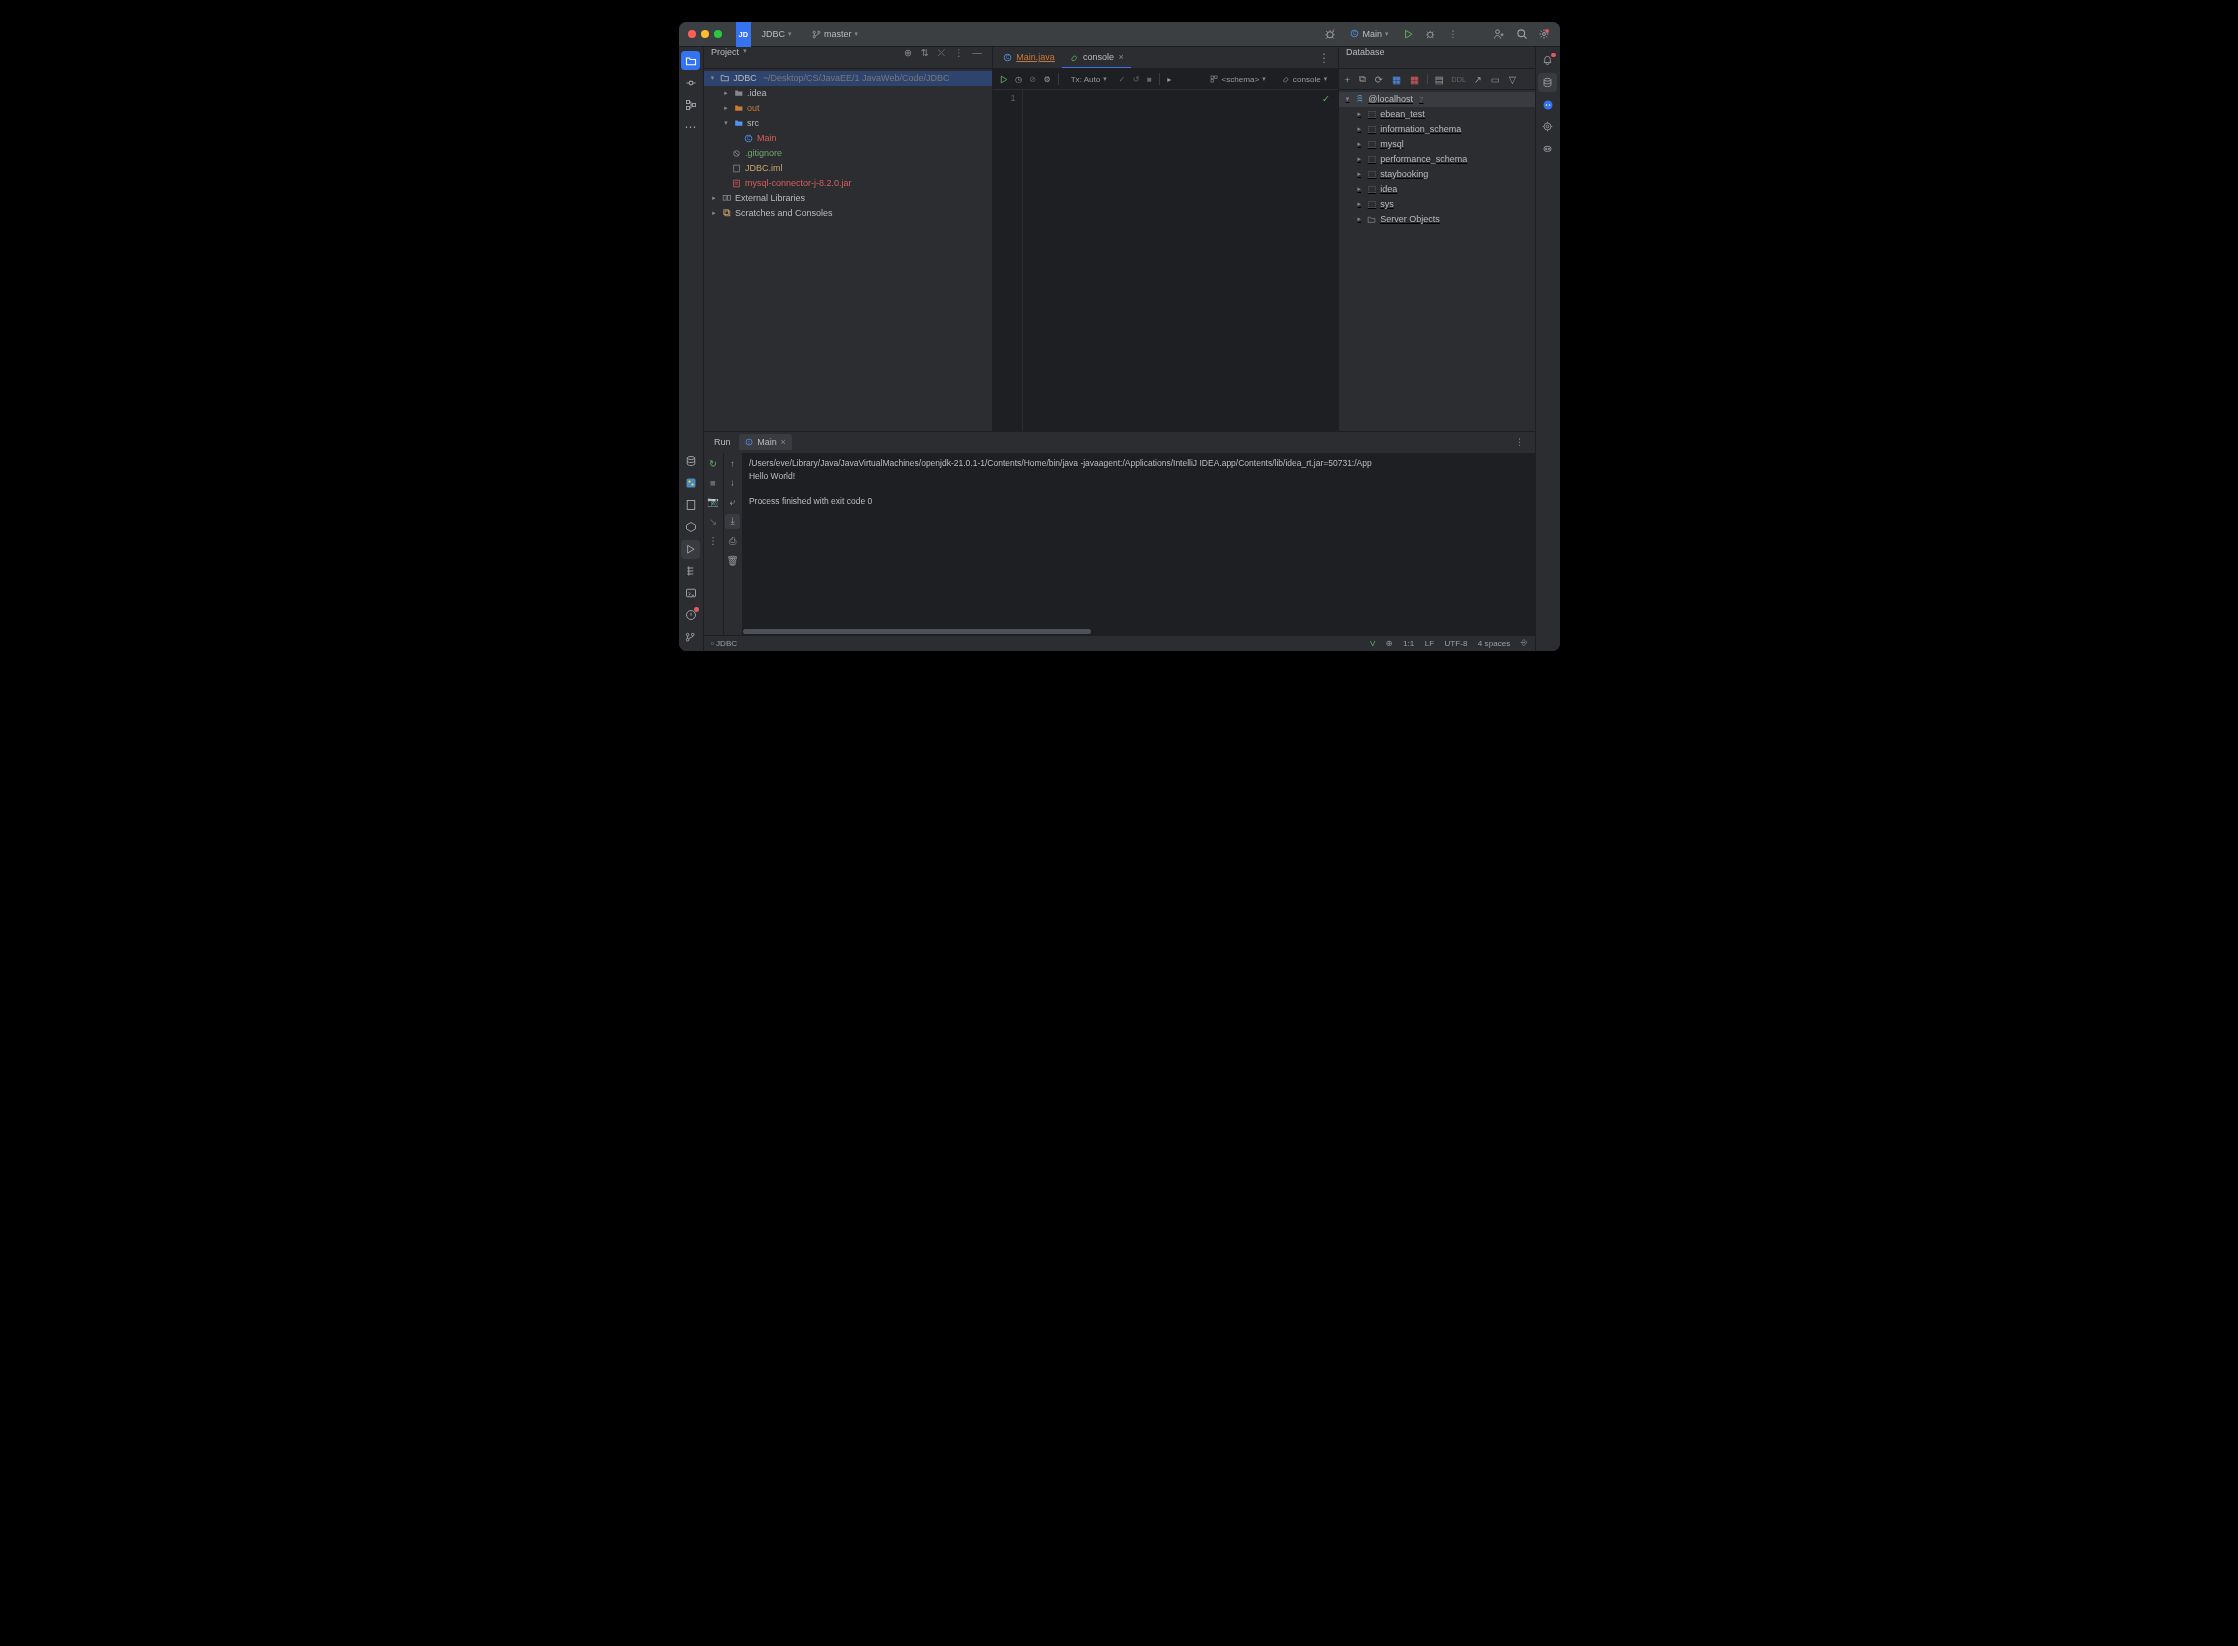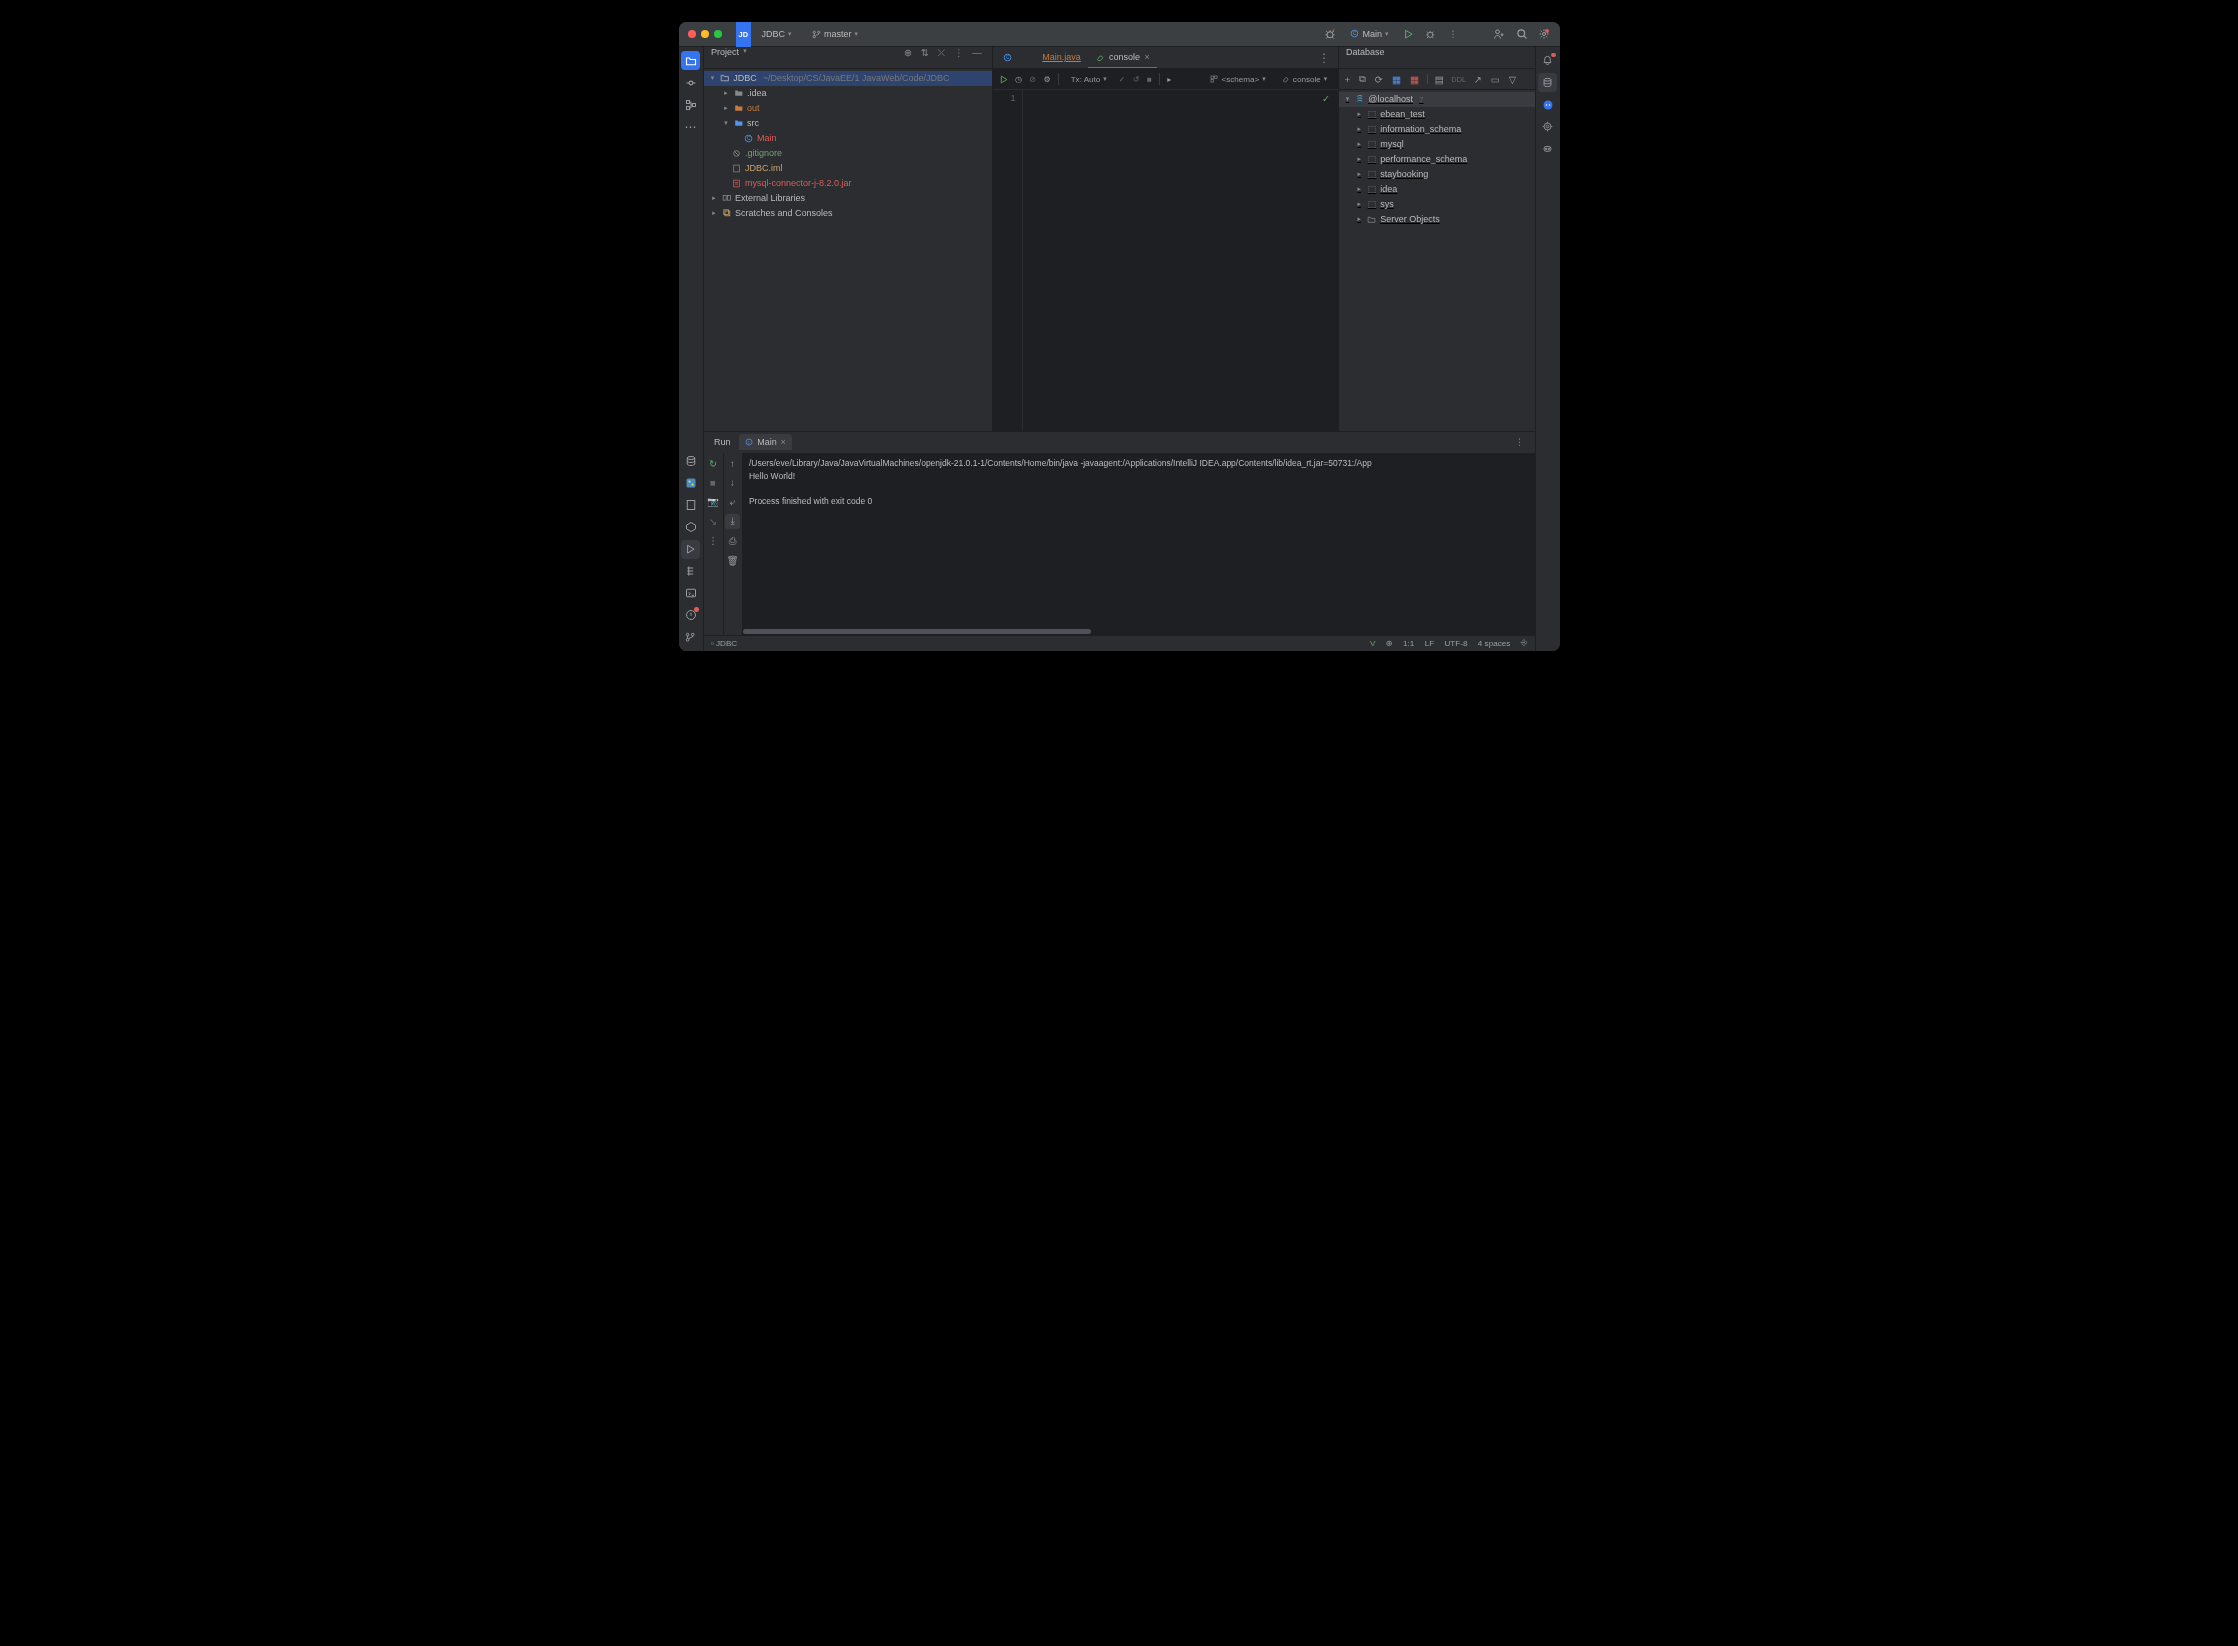--- a/index.html
+++ b/index.html
@@ -366,21 +366,21 @@
           </div>
         </div>
 
         <div class="editor-area">
           <div class="tabs">
             <div class="tab">
               <svg width="9" height="9" viewBox="0 0 16 16" style="font-size:12px">
                   <circle cx="8" cy="8" r="6" fill="none" stroke="#5394ec" stroke-width="1.5"></circle>
                   <text x="8" y="11" text-anchor="middle" font-size="8" fill="#5394ec">C</text>
                 </svg>
-              <span style="color:#c77a3a; text-decoration:underline;margin-left:26px;">Main.java</span>
+              <span style="color:#c77a3a; text-decoration:underline;">Main.java</span>
             </div>
             <div class="tab active">
               <svg width="9" height="9" viewBox="0 0 16 16" fill="none" stroke="#5fad65" stroke-width="1.5">
                   <path d="M3 12c1-4 3-6 6-7l3 3c-1 3-3 5-7 6z"></path>
                 </svg>
               <span>console</span>
               <span class="close">×</span>
             </div>
             <div class="more">⋮</div>
           </div>

